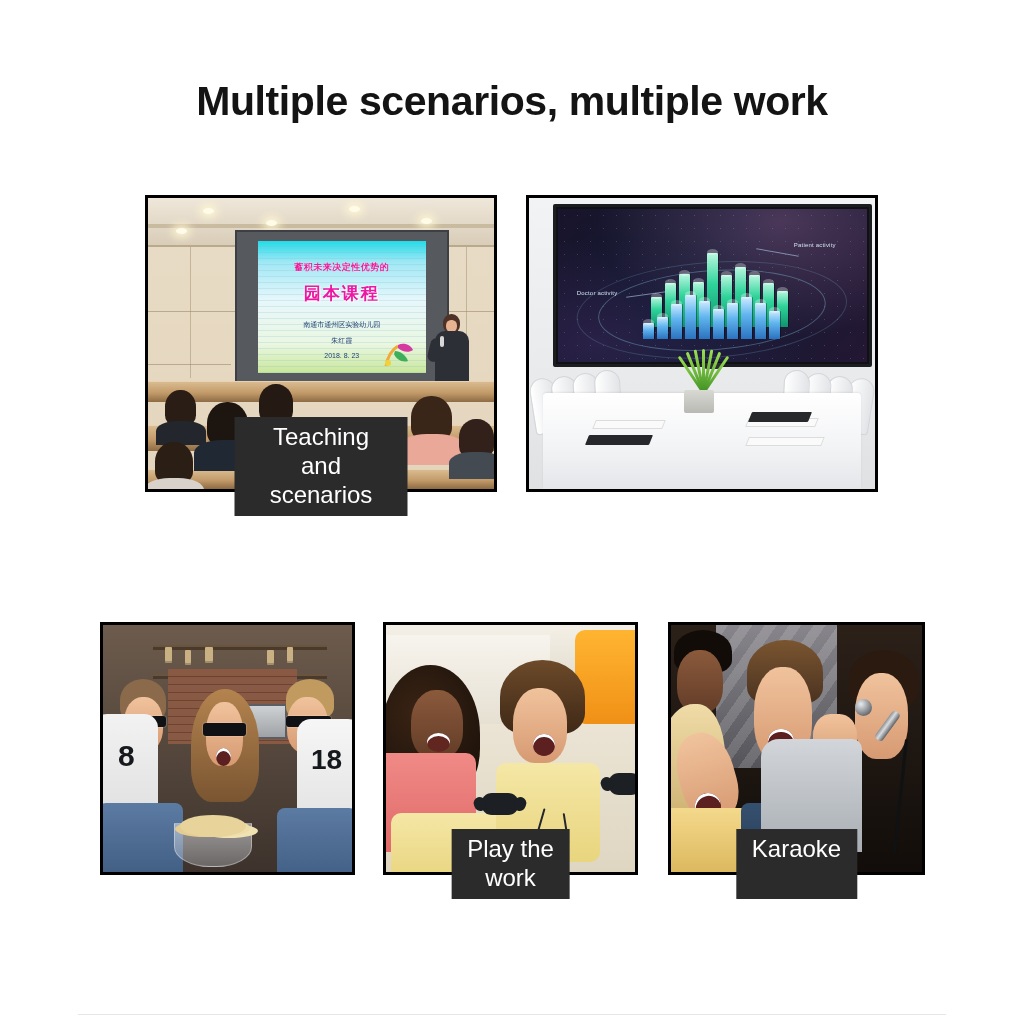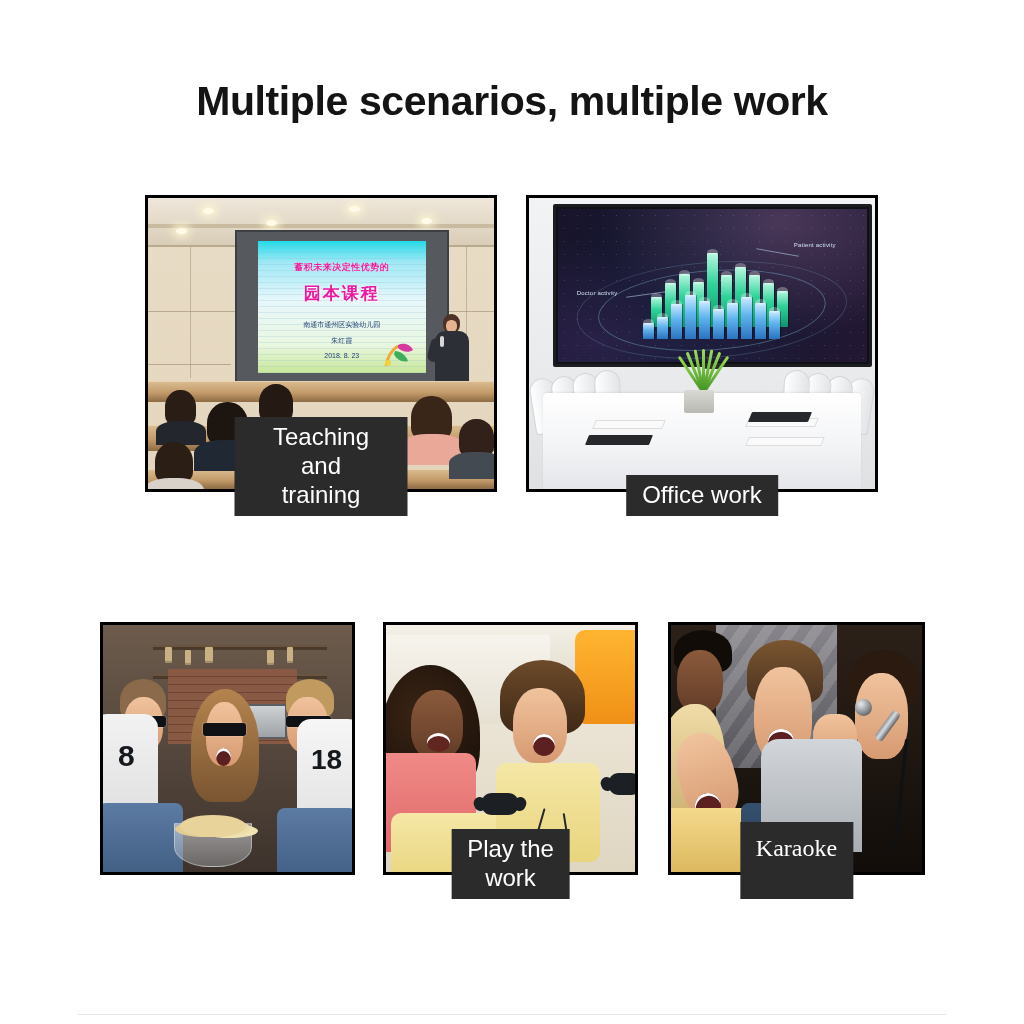--- a/index.html
+++ b/index.html
@@ -245,21 +245,21 @@
     border-radius:1px; transform: skewX(-22deg);
   }
 
   
   #panel-movies  { left: 100px; top: 622px; width: 255px; height: 253px; }
   #panel-game    { left: 383px; top: 622px; width: 255px; height: 253px; }
   #panel-karaoke { left: 668px; top: 622px; width: 257px; height: 253px; }
   #panel-movies .caption,
   #panel-game .caption,
   #panel-karaoke .caption { bottom: -27px; }
-  #panel-karaoke .caption { bottom: -27px; padding-top: 12px; padding-bottom: 36px; font-family: Liberation Serif, serif; }
+  #panel-karaoke .caption { bottom: -27px; padding-top: 5px; padding-bottom: 36px; }
 
   
   .movies {
     position:absolute; inset:0;
     background: linear-gradient(#6d5c4d 0%, #594a3f 42%, #3d332c 100%);
     overflow:hidden;
   }
   .shelf {
     position:absolute; background:#4a3a2c; border-top:2px solid #6b543e;
   }
@@ -457,21 +457,21 @@
           <div class="a-head" style="background:#3a2619;"></div>
           <div class="a-shoulder" style="background:#e9a898;"></div>
         </div>
         <div class="aud" style="left:90%; top:76%; width:10%; height:13%;">
           <div class="a-head" style="background:#31211a;"></div>
           <div class="a-shoulder" style="background:#444a52;"></div>
         </div>
       </div>
     </div>
     <div class="caption">Teaching and
-training</div>
+scenarios</div>
   </div>
 
   <div class="panel" id="panel-office">
     <div class="photo">
       <div class="office">
 
         <div class="tv">
           <div class="tv-screen">
             <div class="tv-dots"></div>
             <div class="ring r1"></div>
@@ -573,21 +573,20 @@
           <div class="blade" style="transform:rotate(-22deg);"></div>
           <div class="blade" style="transform:rotate(-11deg);"></div>
           <div class="blade" style="transform:rotate(0deg);"></div>
           <div class="blade" style="transform:rotate(11deg);"></div>
           <div class="blade" style="transform:rotate(22deg);"></div>
           <div class="blade" style="transform:rotate(34deg);"></div>
         </div>
         <div class="plant-pot"></div>
       </div>
     </div>
-    <div class="caption">Office work</div>
   </div>
 
   <div class="panel" id="panel-movies">
     <div class="photo">
       <div class="movies">
 
         <div class="shelf" style="left:20%; top:8%;  width:70%; height:5px;"></div>
         <div class="shelf" style="left:20%; top:20%; width:70%; height:5px;"></div>
         <div class="jar" style="left:25%; top:9%;  width:7px; height:16px;"></div>
         <div class="jar" style="left:33%; top:10%; width:6px; height:15px;"></div>

